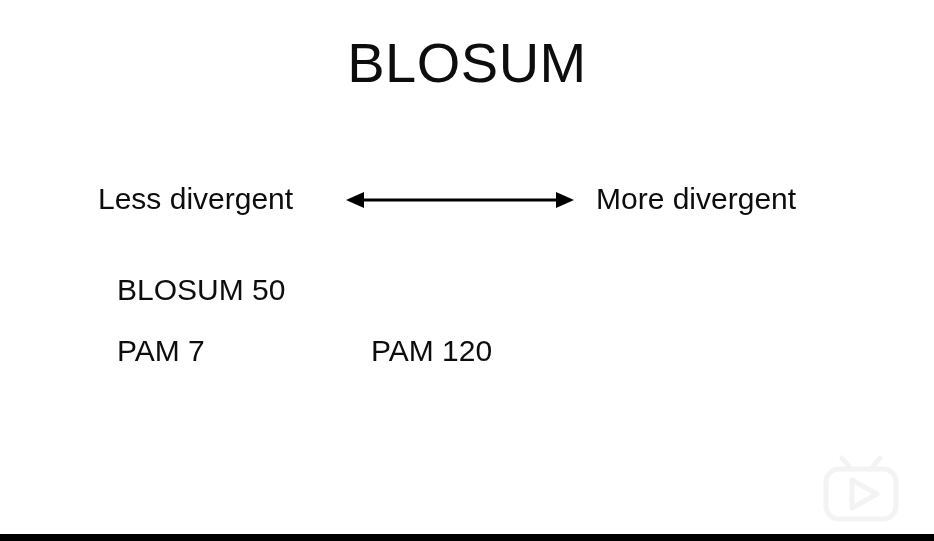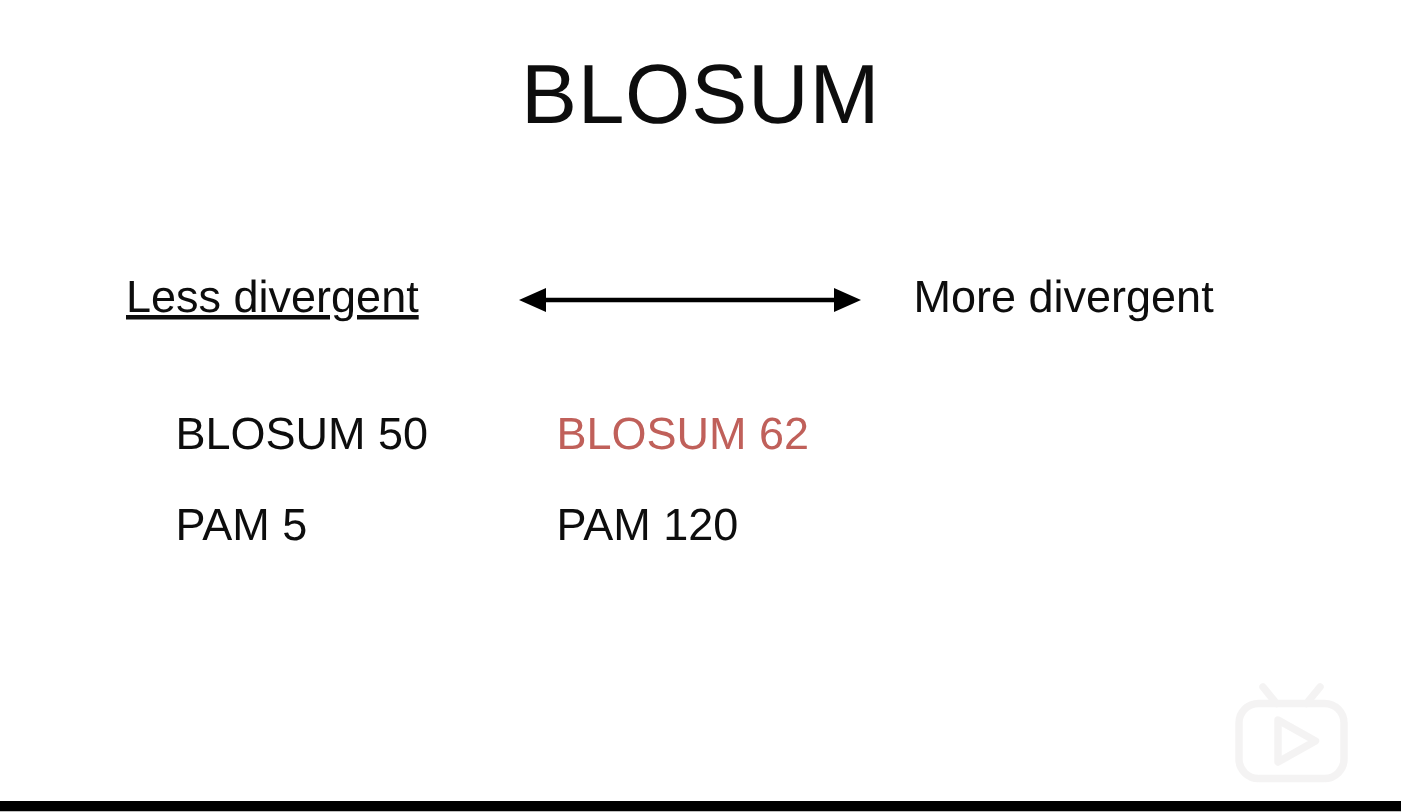--- a/index.html
+++ b/index.html
@@ -49,25 +49,24 @@
   .axis-label {
     position: absolute;
     top: 0;
     font-size: 30px;
     font-weight: 400;
     color: #0d0d0d;
     line-height: 46px;
     white-space: nowrap;
   }
   .axis-label-left {
-    left: 84px;
-    text-decoration: underline;
+    left: 98px;
   }
   .axis-label-right {
-    left: 609px;
+    left: 596px;
   }
 
   .arrow-wrap {
     position: absolute;
     left: 344px;
     top: 12px;
     width: 232px;
     height: 24px;
   }
   .arrow-wrap svg {
@@ -139,25 +138,24 @@
       </svg>
     </div>
 
     <div class="axis-label axis-label-right">More divergent</div>
   </div>
 
   <div class="matrix-grid">
 
     <div class="matrix-row">
       <div class="matrix-cell col-0">BLOSUM 50</div>
-      <div class="matrix-cell col-1 highlight">BLOSUM 62</div>
     </div>
 
     <div class="matrix-row">
-      <div class="matrix-cell col-0">PAM 5</div>
+      <div class="matrix-cell col-0">PAM 7</div>
       <div class="matrix-cell col-1">PAM 120</div>
     </div>
   </div>
 
   <div class="watermark">
     <svg width="86" height="68" viewBox="0 0 86 68" xmlns="http://www.w3.org/2000/svg">
       <g fill="none" stroke="#eceaea" stroke-width="5" stroke-linejoin="round" stroke-linecap="round">
         <path d="M33 14 L24 3"></path>
         <path d="M53 14 L62 3"></path>
         <rect x="8" y="14" width="70" height="50" rx="13" ry="13"></rect>

